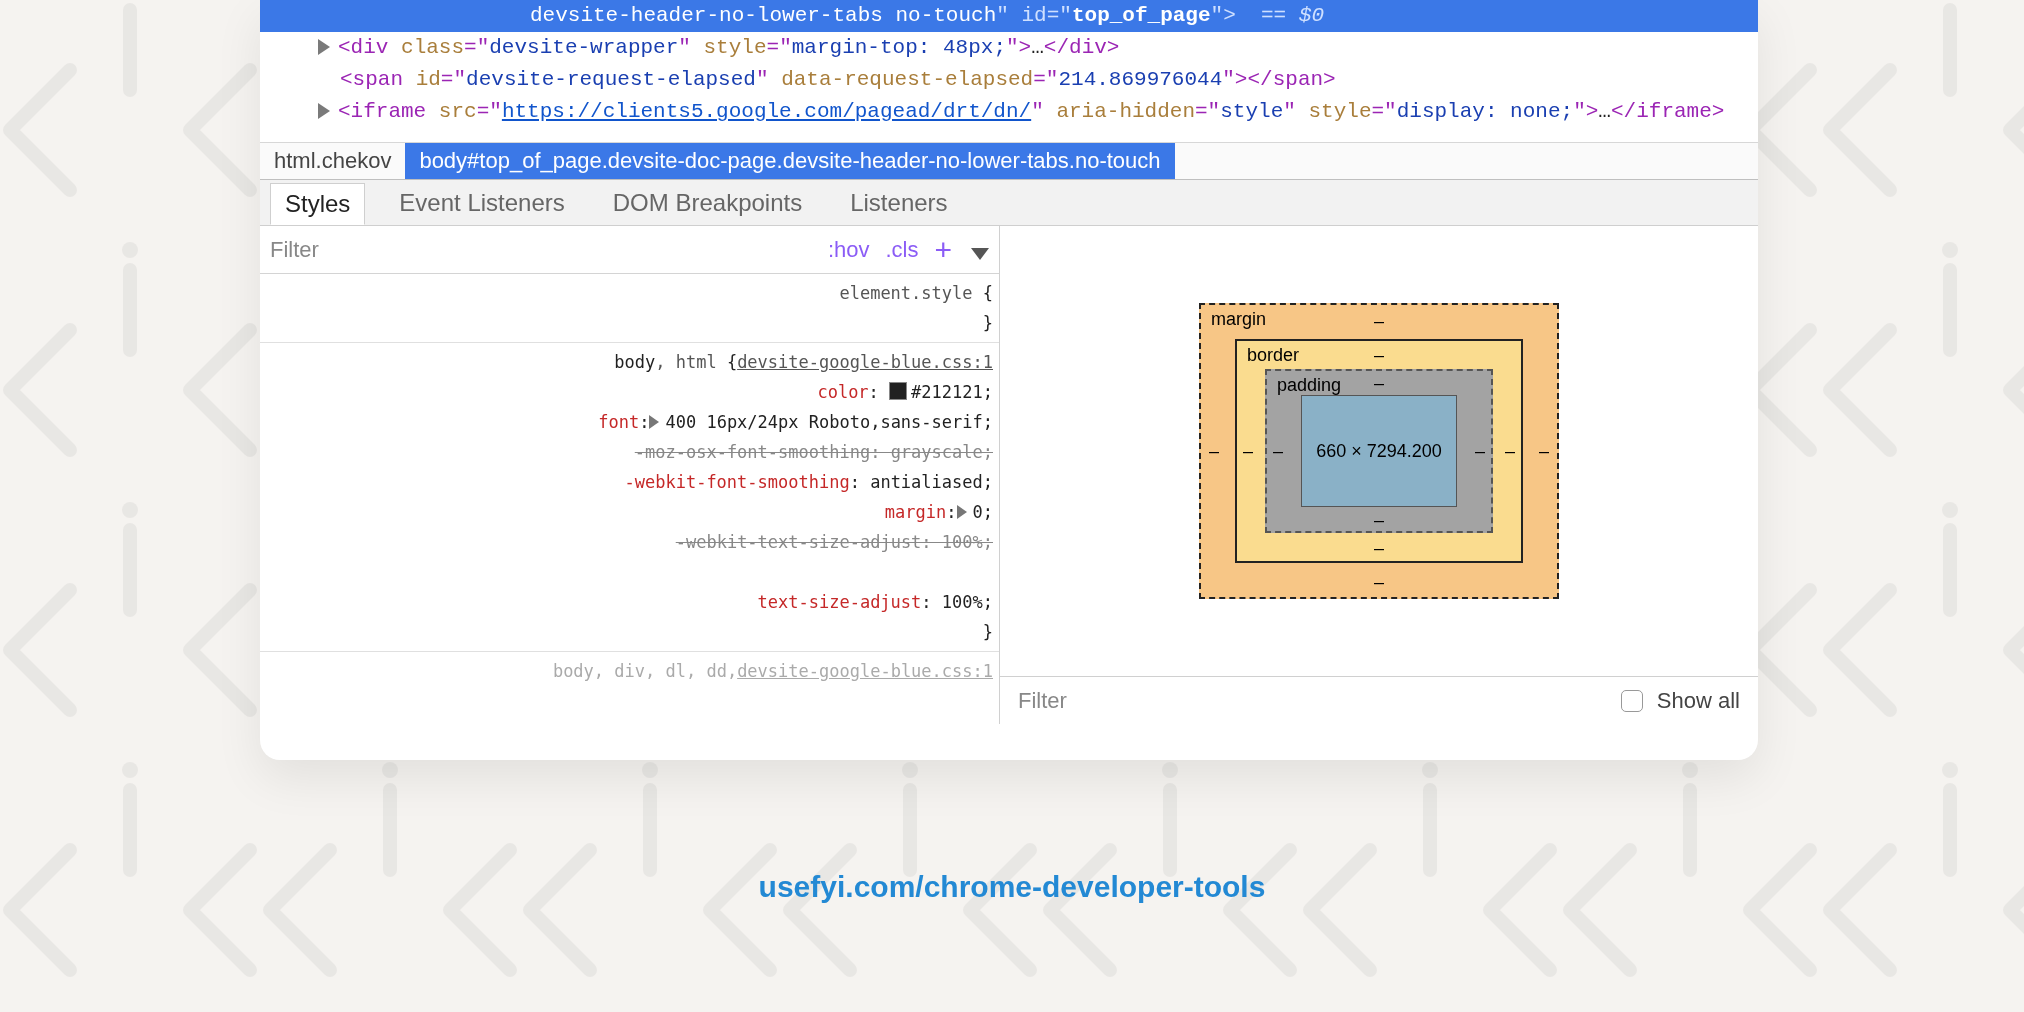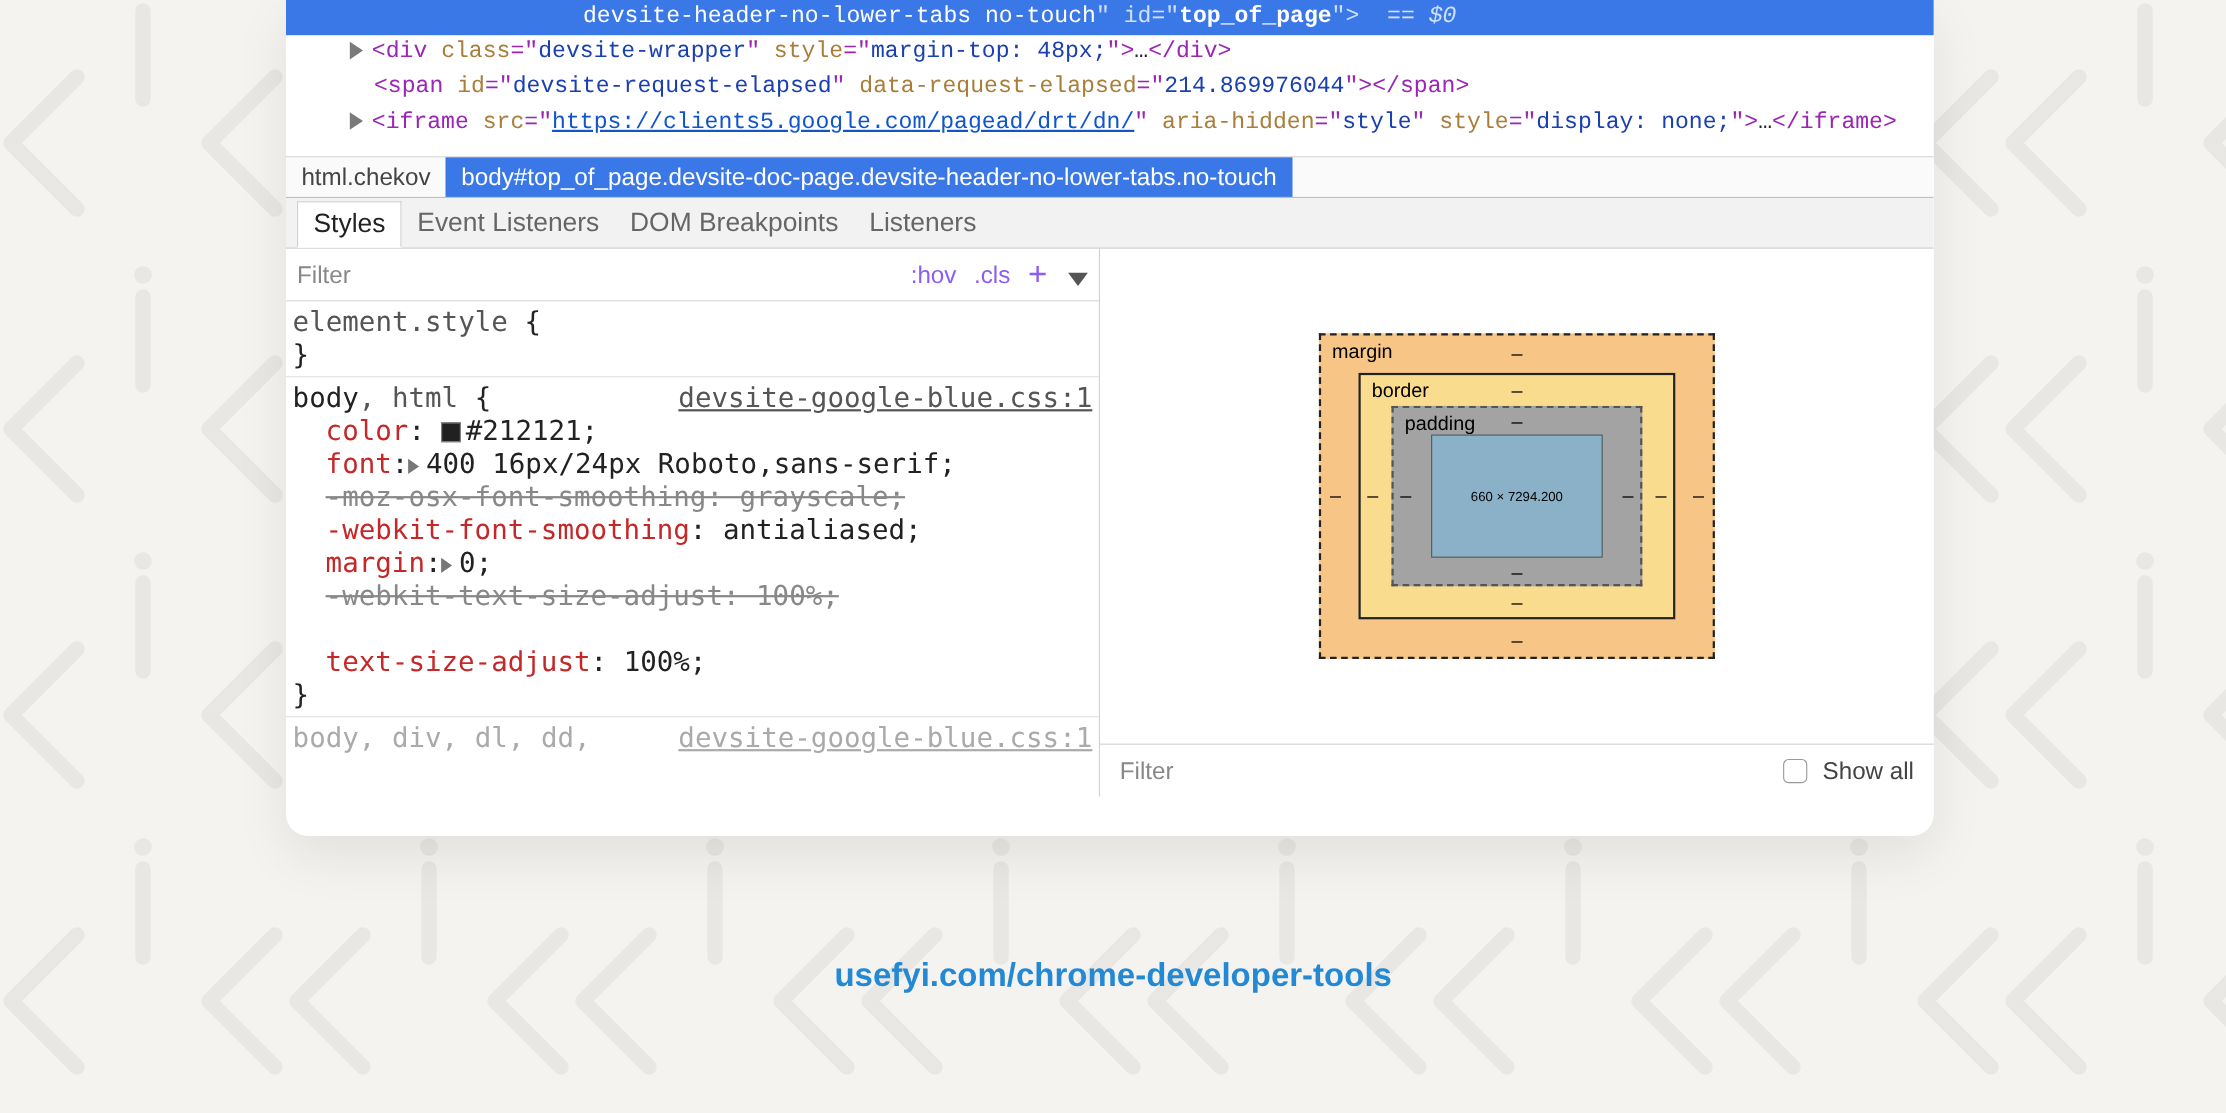--- a/index.html
+++ b/index.html
@@ -78,21 +78,21 @@
   .crumb.sel {
     background: #3b78e7; color: #fff;
   }
 
   
   .tab-row {
     height: 46px; border-bottom: 1px solid #cfcfcf;
     display: flex; align-items: center;
     font-family: -apple-system, Arial, sans-serif;
     font-size: 24px; color:#666;
-    padding-left: 10px; 
+    padding-left: 10px; gap: 20px;
     background: #f2f2f2;
   }
   .tab {
     padding: 6px 14px; cursor: pointer;
   }
   .tab.active {
     background: #fff; border: 1px solid #cfcfcf; border-bottom-color:#fff;
     color: #222; position: relative; top:1px;
   }
 
@@ -108,22 +108,23 @@
     font-family: -apple-system, Arial, sans-serif;
     font-size: 22px; color:#888; gap:16px;
   }
   .filter-row .sp { flex:1; }
   .filter-row .btn { color:#8b5cf6; cursor:pointer; }
   .plus { font-size:30px; font-weight:300; }
   .tri { display:inline-block; width:0;height:0;border-left:9px solid transparent;border-right:9px solid transparent;border-bottom:12px solid #555; transform: rotate(180deg) translateY(-4px); margin-left:3px;}
 
   .rules {
     flex:1; overflow:hidden;
-    font-family: Menlo, Consolas, monospace; font-size:25px; color:#222;
+    font-family: Menlo, Consolas, monospace; font-size:17px; color:#222;
     line-height: 30px;
+    text-align: right;
   }
   .rule-block { border-bottom:1px solid #e0e0e0; padding: 4px 6px; }
   .sel-txt { color:#555; }
   .brace { color:#222; }
   .src { float:right; color:#555; text-decoration: underline; }
   .prop { color:#c52828; }
   .val  { color:#222; }
   .strike { text-decoration: line-through; color:#888; }
   .swatch { display:inline-block; width:18px; height:18px; background:#212121; border:1px solid #888; vertical-align:-2px; margin-right:4px;}
   .tri2 { display:inline-block; width:0;height:0;border-top:7px solid transparent;border-bottom:7px solid transparent;border-left:10px solid #777; margin-right:6px; vertical-align:-1px;}
@@ -132,21 +133,21 @@
   
   .boxmodel {
     flex:1; display:flex; align-items:center; justify-content:center;
   }
   .bm { position:relative; font-family:-apple-system,Arial,sans-serif; font-size:18px; }
   .bm .lbl { position:absolute; top:4px; left:10px; }
   .bm .dash { position:absolute; left:50%; transform:translateX(-50%); }
   .mrg { width:360px; height:296px; background:#f7c686; border:2px dashed #222; position:relative; padding:34px; }
   .brd { width:100%; height:100%; background:#fadc8f; border:2px solid #222; position:relative; padding:28px; }
   .pad { width:100%; height:100%; background:#a3a3a3; border:2px dashed #555; position:relative; padding:24px 34px;}
-  .cnt { width:100%; height:100%; background:#8ab1c7; border:1px solid #555; display:flex; align-items:center; justify-content:center; font-size:12px;}
+  .cnt { width:100%; height:100%; background:#8ab1c7; border:1px solid #555; display:flex; align-items:center; justify-content:center; font-size:18px;}
   .sidev { position:absolute; top:50%; transform:translateY(-50%); }
 
   .right-filter {
     height:48px; border-top:1px solid #d0d0d0;
     display:flex; align-items:center; padding:0 18px;
     font-family:-apple-system,Arial,sans-serif; font-size:22px; color:#888;
     gap:14px;
   }
   .right-filter .sp{flex:1;}
   .chk { width:22px; height:22px; border:1.5px solid #999; border-radius:5px; }

